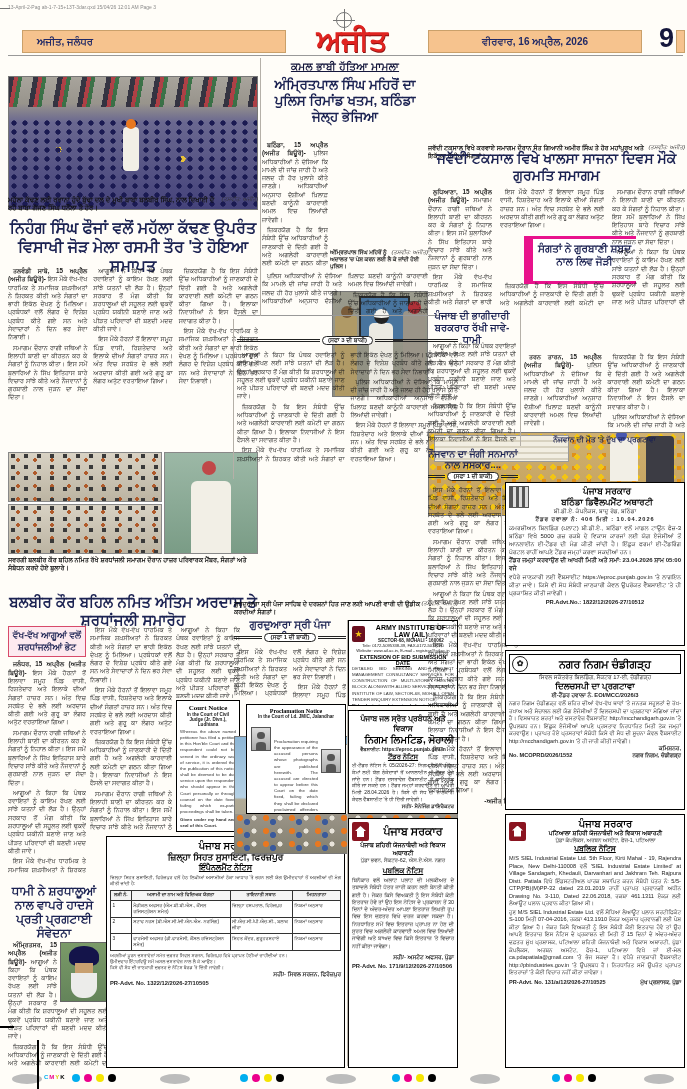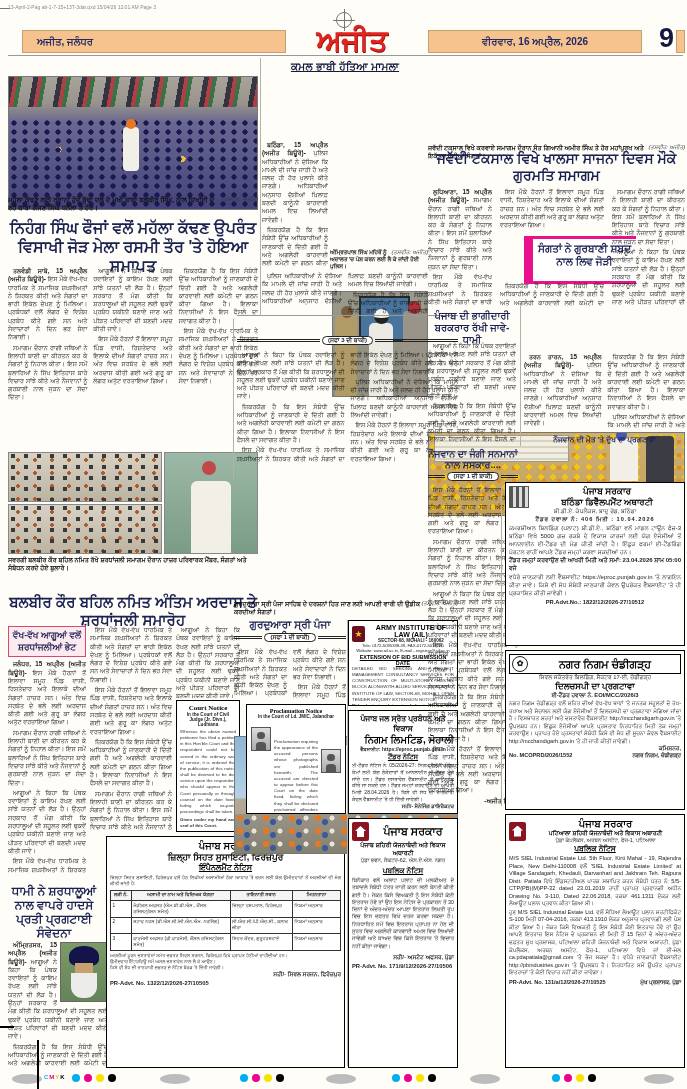--- a/index.html
+++ b/index.html
@@ -238,20 +238,21 @@
     <div class="adbody" style="font-size:4.6px;margin-top:2px;">
       <div>ਅਰਜ਼ੀਆਂ ਪੂਰਨ ਦਸਤਾਵੇਜ਼ਾਂ ਸਮੇਤ ਦਫ਼ਤਰ ਸਿਵਲ ਸਰਜਨ, ਫਿਰੋਜ਼ਪੁਰ ਵਿਖੇ ਪ੍ਰਾਪਤ ਹੋਣੀਆਂ ਚਾਹੀਦੀਆਂ ਹਨ।</div>
       <div>ਉਮੀਦਵਾਰ ਇੰਟਰਵਿਊ ਸਮੇਂ ਅਸਲ ਦਸਤਾਵੇਜ਼ ਨਾਲ ਲੈ ਕੇ ਆਉਣ।</div>
       <div>ਕਿਸੇ ਵੀ ਸੋਧ ਦੀ ਜਾਣਕਾਰੀ ਦਫ਼ਤਰ ਦੇ ਨੋਟਿਸ ਬੋਰਡ 'ਤੇ ਦਿੱਤੀ ਜਾਵੇਗੀ।</div>
     </div>
     <div class="signline">ਸਹੀ/- ਸਿਵਲ ਸਰਜਨ, ਫਿਰੋਜ਼ਪੁਰ</div>
     <div class="prline" style="text-align:left;">PR-Advt. No. 1322/12/2026-27/10505</div>
   </div>
 
   <div class="b kicker" style="left:262px;top:60px;width:166px;">ਕਮਲ ਭਾਬੀ ਹੱਤਿਆ ਮਾਮਲਾ</div>
+  <div class="b hl" style="left:262px;top:77px;width:166px;height:60px;font-size:13.5px;">ਅੰਮ੍ਰਿਤਪਾਲ ਸਿੰਘ ਮਹਿਰੋਂ ਦਾ ਪੁਲਿਸ ਰਿਮਾਂਡ ਖਤਮ, ਬਠਿੰਡਾ ਜੇਲ੍ਹ ਭੇਜਿਆ</div>
   <div class="b bd" style="left:262px;top:141px;width:66px;height:126px;">
     <p><span class="dl">ਬਠਿੰਡਾ, 15 ਅਪ੍ਰੈਲ (ਅਜੀਤ ਬਿਊਰੋ)-</span> <span>ਪੁਲਿਸ ਅਧਿਕਾਰੀਆਂ ਨੇ ਦੱਸਿਆ ਕਿ ਮਾਮਲੇ ਦੀ ਜਾਂਚ ਜਾਰੀ ਹੈ ਅਤੇ ਜਲਦ ਹੀ ਹੋਰ ਖੁਲਾਸੇ ਕੀਤੇ ਜਾਣਗੇ। ਅਧਿਕਾਰੀਆਂ ਅਨੁਸਾਰ ਦੋਸ਼ੀਆਂ ਖ਼ਿਲਾਫ਼ ਬਣਦੀ ਕਾਨੂੰਨੀ ਕਾਰਵਾਈ ਅਮਲ ਵਿਚ ਲਿਆਂਦੀ ਜਾਵੇਗੀ।</span></p>
     <p>ਜ਼ਿਕਰਯੋਗ ਹੈ ਕਿ ਇਸ ਸੰਬੰਧੀ ਉੱਚ ਅਧਿਕਾਰੀਆਂ ਨੂੰ ਜਾਣਕਾਰੀ ਦੇ ਦਿੱਤੀ ਗਈ ਹੈ ਅਤੇ ਅਗਲੇਰੀ ਕਾਰਵਾਈ ਲਈ ਕਮੇਟੀ ਦਾ ਗਠਨ ਕੀਤਾ ਗਿਆ ਹੈ। ਇਲਾਕਾ ਨਿਵਾਸੀਆਂ ਨੇ ਇਸ ਫੈਸਲੇ ਦਾ ਸਵਾਗਤ ਕੀਤਾ ਹੈ।</p>
   </div>
   <div class="b ph ph-mehron" style="left:332px;top:141px;width:96px;height:106px;">
     <div class="van"></div>
     <div class="cop1"></div>
     <div class="man"></div>
     <div class="cop2"></div>
   </div>

